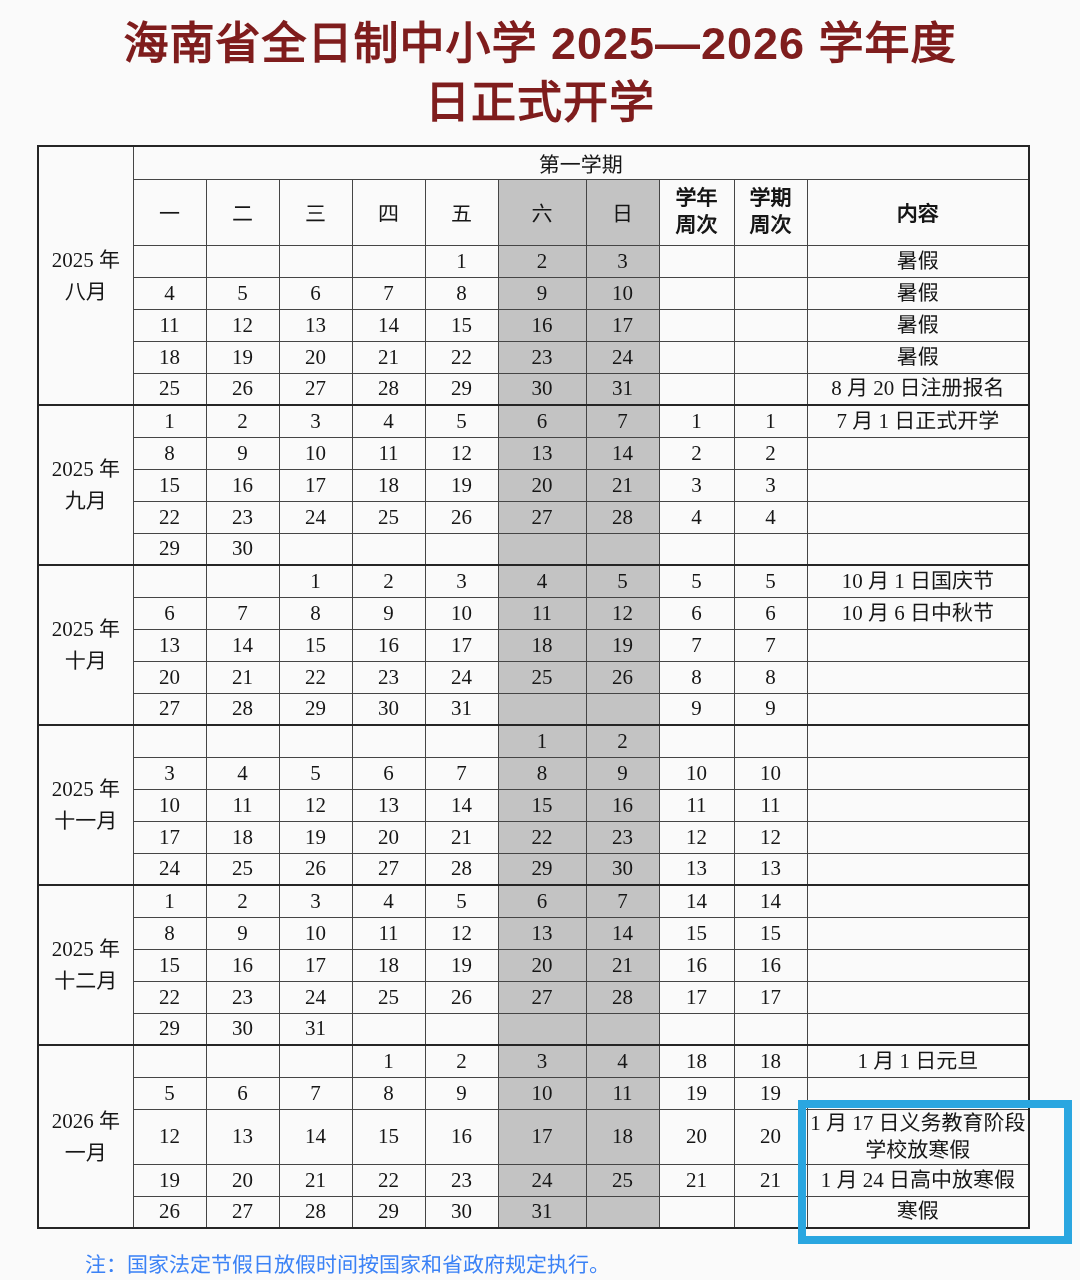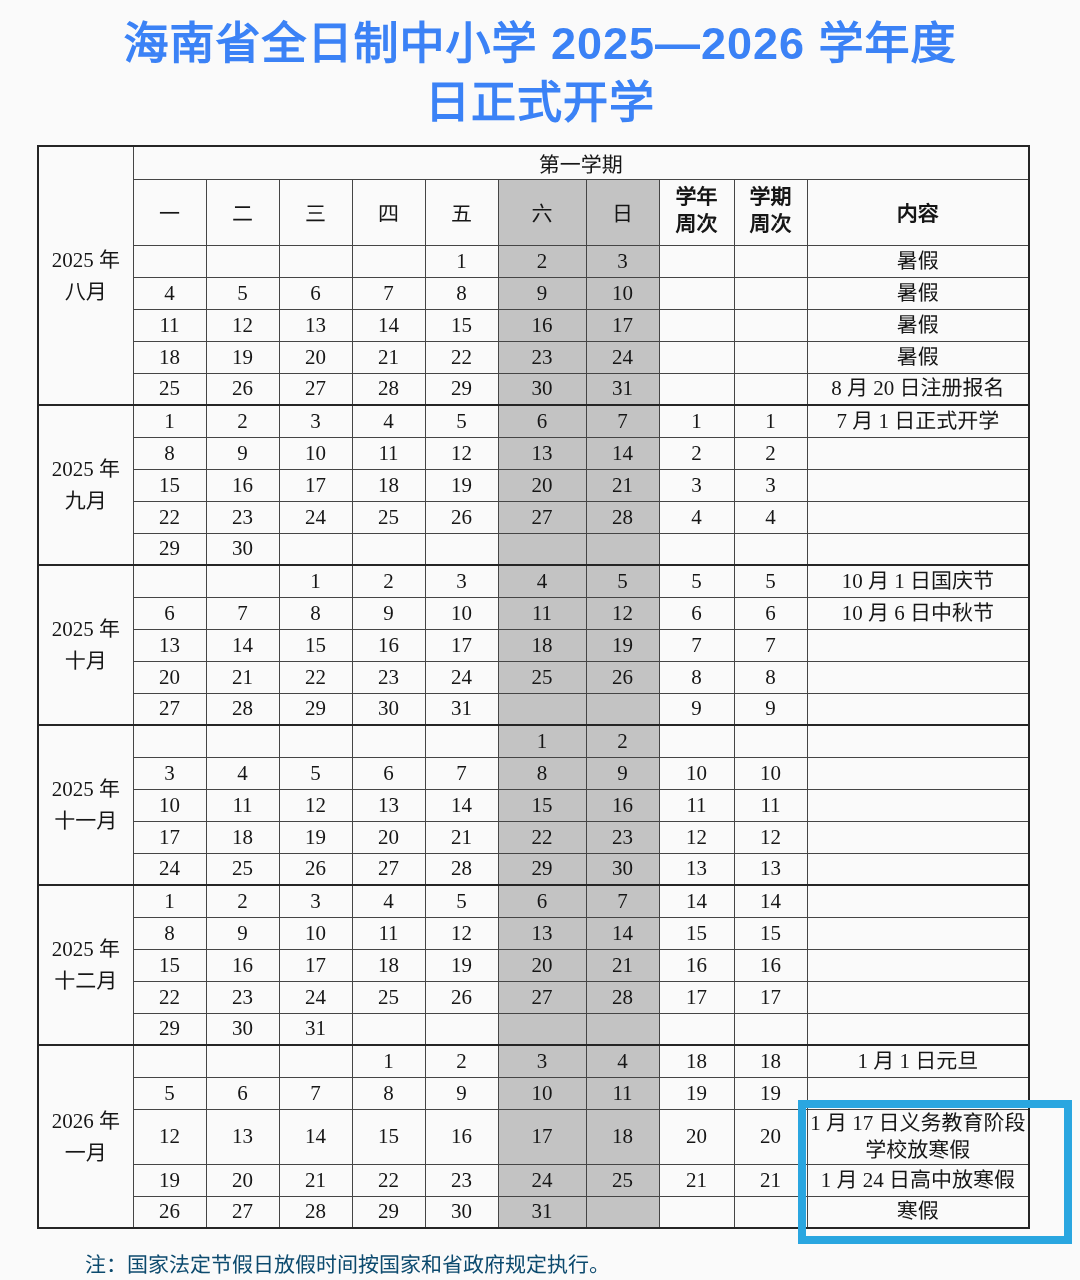--- a/index.html
+++ b/index.html
@@ -16,21 +16,21 @@
     color:#161616;
   }
   .page{position:relative;width:1080px;height:1280px;overflow:hidden;}
 
   .title{
     position:absolute;top:14px;left:0;width:100%;
     text-align:center;
     font-family:"Liberation Sans","DejaVu Sans",sans-serif;
     font-weight:bold;
     font-size:45px;line-height:59px;
-    color:#3b82f6;
+    color:#7f1d1d;
     letter-spacing:1px;
   }
 
   table.cal{
     position:absolute;left:37px;top:145px;
     width:991px;
     border-collapse:collapse;
     table-layout:fixed;
     border:2.5px solid var(--line-thick);
   }
@@ -40,37 +40,37 @@
     vertical-align:middle;
     font-size:21px;
     padding:0;
     overflow:hidden;
   }
   tr.month-start td{border-top:2.5px solid var(--line-thick);}
   td.weekend{background:var(--weekend-bg);}
   td.month-cell{font-size:21px;line-height:32px;}
   td.sem-cell{font-weight:normal;font-size:21px;}
   tr.dayhead td{font-size:21px;}
-  td.weekhead{font-weight:bold;font-size:20px;line-height:27px;font-family:Liberation Mono, monospace;}
+  td.weekhead{font-weight:bold;font-size:20px;line-height:27px;}
   td.content-head{font-weight:bold;font-size:21px;}
   td.content-cell{font-size:20px;line-height:27px;padding:1px 6px;}
 
   .highlight-box{
     position:absolute;
     left:798px;top:1100px;
     width:274px;height:144px;
     box-sizing:border-box;
     border:8px solid var(--hl);
     pointer-events:none;
   }
 
   .note{
     position:absolute;left:85px;top:1248px;
     font-size:21px;
-    color:#0c4a6e;
+    color:#3b82f6;
   }
 </style>
 </head>
 <body>
 
 <div class="page">
 
   <div class="title">
     <div>海南省全日制中小学 2025—2026 学年度</div>
     <div>日正式开学</div>

